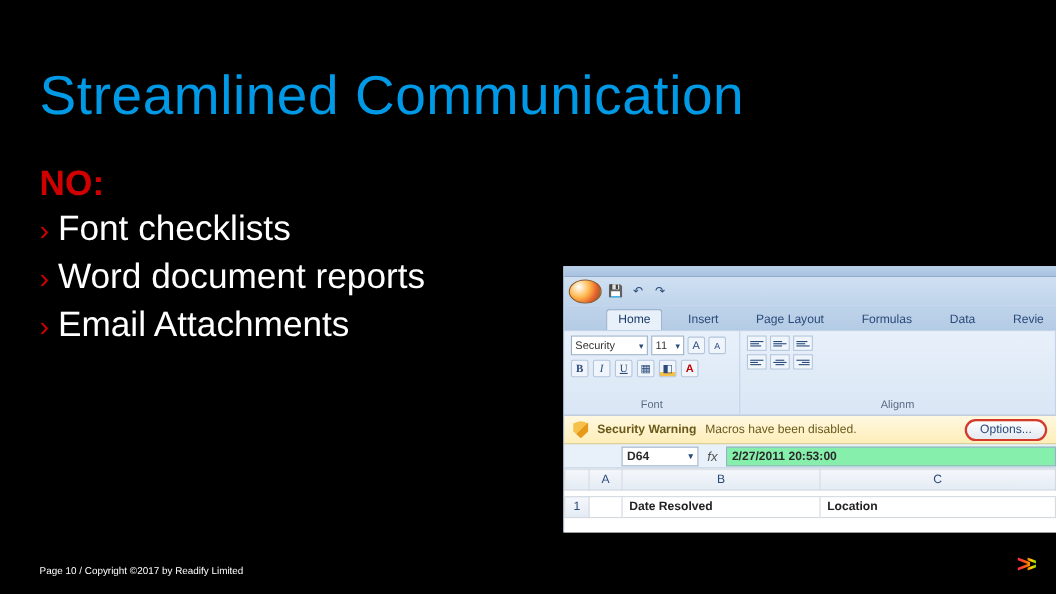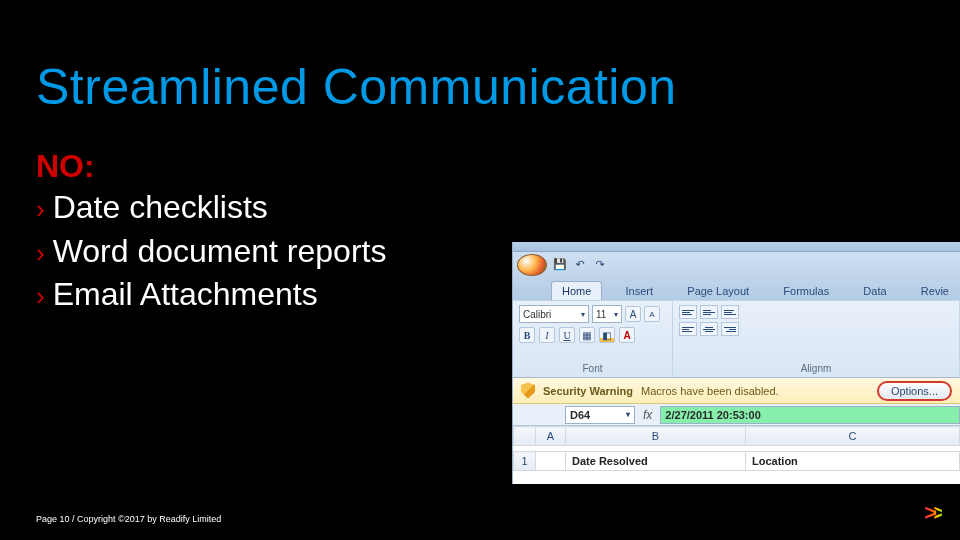--- a/index.html
+++ b/index.html
@@ -244,21 +244,21 @@
 </style>
 </head>
 <body>
 
 <div class="title">Streamlined Communication</div>
 
 <div class="body-content">
   <div class="no-label">NO:</div>
   <div class="bullet">
     <span class="ang">›</span>
-    <span>Date checklists</span>
+    <span>Font checklists</span>
   </div>
   <div class="bullet">
     <span class="ang">›</span>
     <span>Word document reports</span>
   </div>
   <div class="bullet">
     <span class="ang">›</span>
     <span>Email Attachments</span>
   </div>
 </div>
@@ -277,21 +277,21 @@
     <div class="tab">Page Layout</div>
     <div class="tab">Formulas</div>
     <div class="tab">Data</div>
     <div class="tab">Revie</div>
   </div>
   <div class="ribbon">
     <div class="group" style="width:160px">
       <div>
         <div class="font-row">
           <div class="font-name">
-            <span>Calibri</span>
+            <span>Security</span>
             <span class="caret">▾</span>
           </div>
           <div class="font-size">
             <span>11</span>
             <span class="caret">▾</span>
           </div>
           <div class="mini-btn">A</div>
           <div class="mini-btn" style="font-size:8px">A</div>
         </div>
         <div class="biurow">

